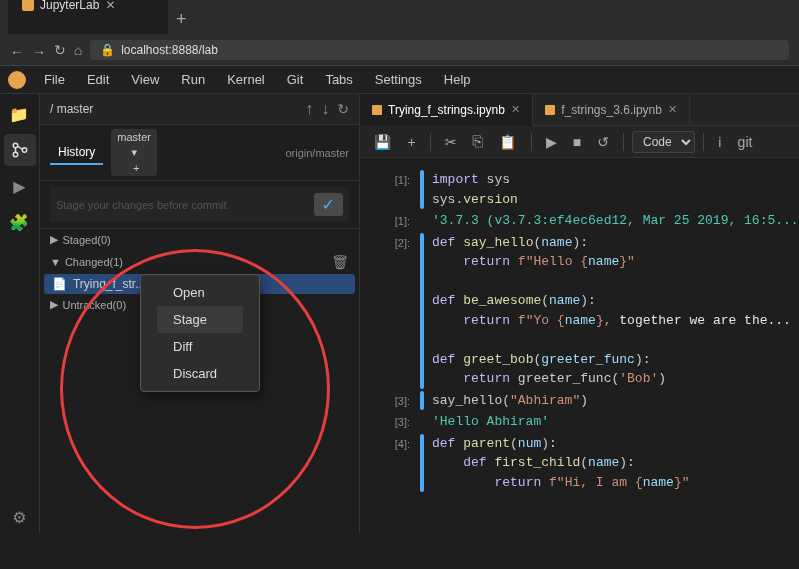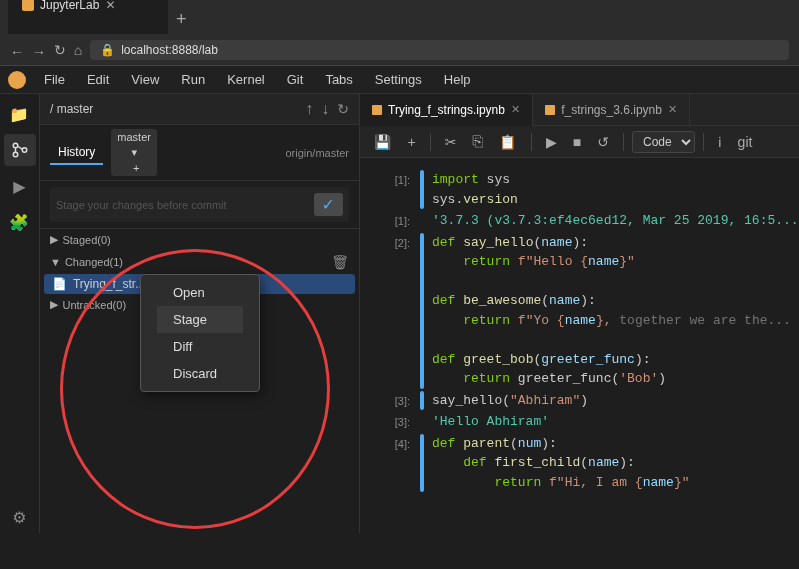--- a/index.html
+++ b/index.html
@@ -315,25 +315,25 @@
     }
     .cell-bar.output { background: transparent; }
     .cell-content {
       flex: 1;
       font-family: 'Courier New', monospace;
       font-size: 13px;
       line-height: 1.5;
       white-space: pre;
       color: #ccc;
     }
-    .kw { color: #84cc16; }
+    .kw { color: #c4b5fd; }
     .fn { color: #dcdcaa; }
     .str { color: #ce9178; }
     .param { color: #9cdcfe; }
-    .comment { color: #737373; }
+    .comment { color: #e5e5e5; }
     .output-text { color: #ccc; }
     .out-str { color: #4ec9b0; }
   </style>
 </head>
 <body>
 
 <div class="tab-bar">
   <div class="browser-tab active">
     <span style="width:12px;height:12px;background:#e8a44a;border-radius:2px;display:inline-block;"></span>
     <span>JupyterLab</span>

